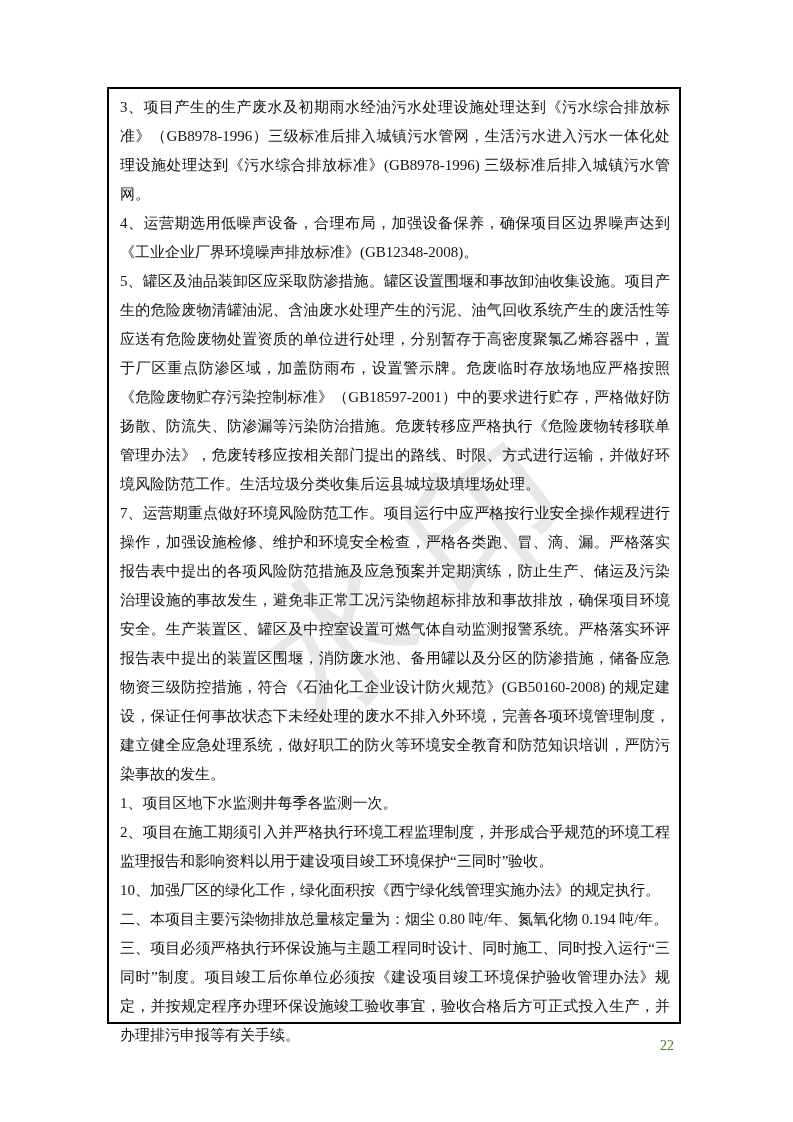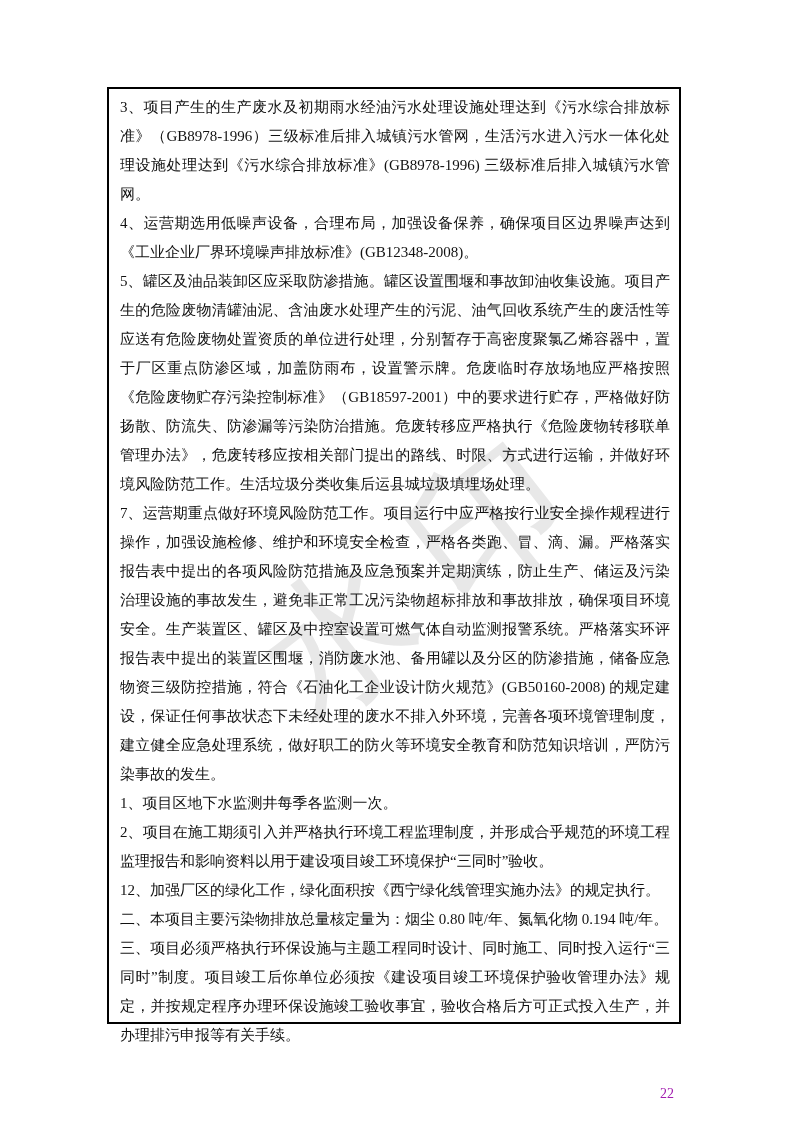--- a/index.html
+++ b/index.html
@@ -49,41 +49,41 @@
     margin: 0;
     font-size: 15px;
     line-height: 29px;
     color: #111111;
     text-align: justify;
     text-justify: inter-character;
   }
   .page-number {
     position: absolute;
     left: 660px;
-    top: 1086px;
+    top: 1038px;
     font-size: 14px;
-    color: #a21caf;
+    color: #4d7c0f;
     z-index: 1;
   }
 </style>
 </head>
 <body>
 
 <div class="sheet">
 
   <div class="watermark">水印</div>
 
   <div class="content-box">
     <p>3、项目产生的生产废水及初期雨水经油污水处理设施处理达到《污水综合排放标准》（GB8978-1996）三级标准后排入城镇污水管网，生活污水进入污水一体化处理设施处理达到《污水综合排放标准》(GB8978-1996) 三级标准后排入城镇污水管网。</p>
     <p>4、运营期选用低噪声设备，合理布局，加强设备保养，确保项目区边界噪声达到《工业企业厂界环境噪声排放标准》(GB12348-2008)。</p>
     <p>5、罐区及油品装卸区应采取防渗措施。罐区设置围堰和事故卸油收集设施。项目产生的危险废物清罐油泥、含油废水处理产生的污泥、油气回收系统产生的废活性等应送有危险废物处置资质的单位进行处理，分别暂存于高密度聚氯乙烯容器中，置于厂区重点防渗区域，加盖防雨布，设置警示牌。危废临时存放场地应严格按照《危险废物贮存污染控制标准》（GB18597-2001）中的要求进行贮存，严格做好防扬散、防流失、防渗漏等污染防治措施。危废转移应严格执行《危险废物转移联单管理办法》，危废转移应按相关部门提出的路线、时限、方式进行运输，并做好环境风险防范工作。生活垃圾分类收集后运县城垃圾填埋场处理。</p>
     <p>7、运营期重点做好环境风险防范工作。项目运行中应严格按行业安全操作规程进行操作，加强设施检修、维护和环境安全检查，严格各类跑、冒、滴、漏。严格落实报告表中提出的各项风险防范措施及应急预案并定期演练，防止生产、储运及污染治理设施的事故发生，避免非正常工况污染物超标排放和事故排放，确保项目环境安全。生产装置区、罐区及中控室设置可燃气体自动监测报警系统。严格落实环评报告表中提出的装置区围堰，消防废水池、备用罐以及分区的防渗措施，储备应急物资三级防控措施，符合《石油化工企业设计防火规范》(GB50160-2008) 的规定建设，保证任何事故状态下未经处理的废水不排入外环境，完善各项环境管理制度，建立健全应急处理系统，做好职工的防火等环境安全教育和防范知识培训，严防污染事故的发生。</p>
     <p>1、项目区地下水监测井每季各监测一次。</p>
     <p>2、项目在施工期须引入并严格执行环境工程监理制度，并形成合乎规范的环境工程监理报告和影响资料以用于建设项目竣工环境保护“三同时”验收。</p>
-    <p>12、加强厂区的绿化工作，绿化面积按《西宁绿化线管理实施办法》的规定执行。</p>
+    <p>10、加强厂区的绿化工作，绿化面积按《西宁绿化线管理实施办法》的规定执行。</p>
     <p>二、本项目主要污染物排放总量核定量为：烟尘 0.80 吨/年、氮氧化物 0.194 吨/年。</p>
     <p>三、项目必须严格执行环保设施与主题工程同时设计、同时施工、同时投入运行“三同时”制度。项目竣工后你单位必须按《建设项目竣工环境保护验收管理办法》规定，并按规定程序办理环保设施竣工验收事宜，验收合格后方可正式投入生产，并办理排污申报等有关手续。</p>
 
   </div>
 
   <div class="page-number">22</div>
 
 </div>
 
 </body></html>

